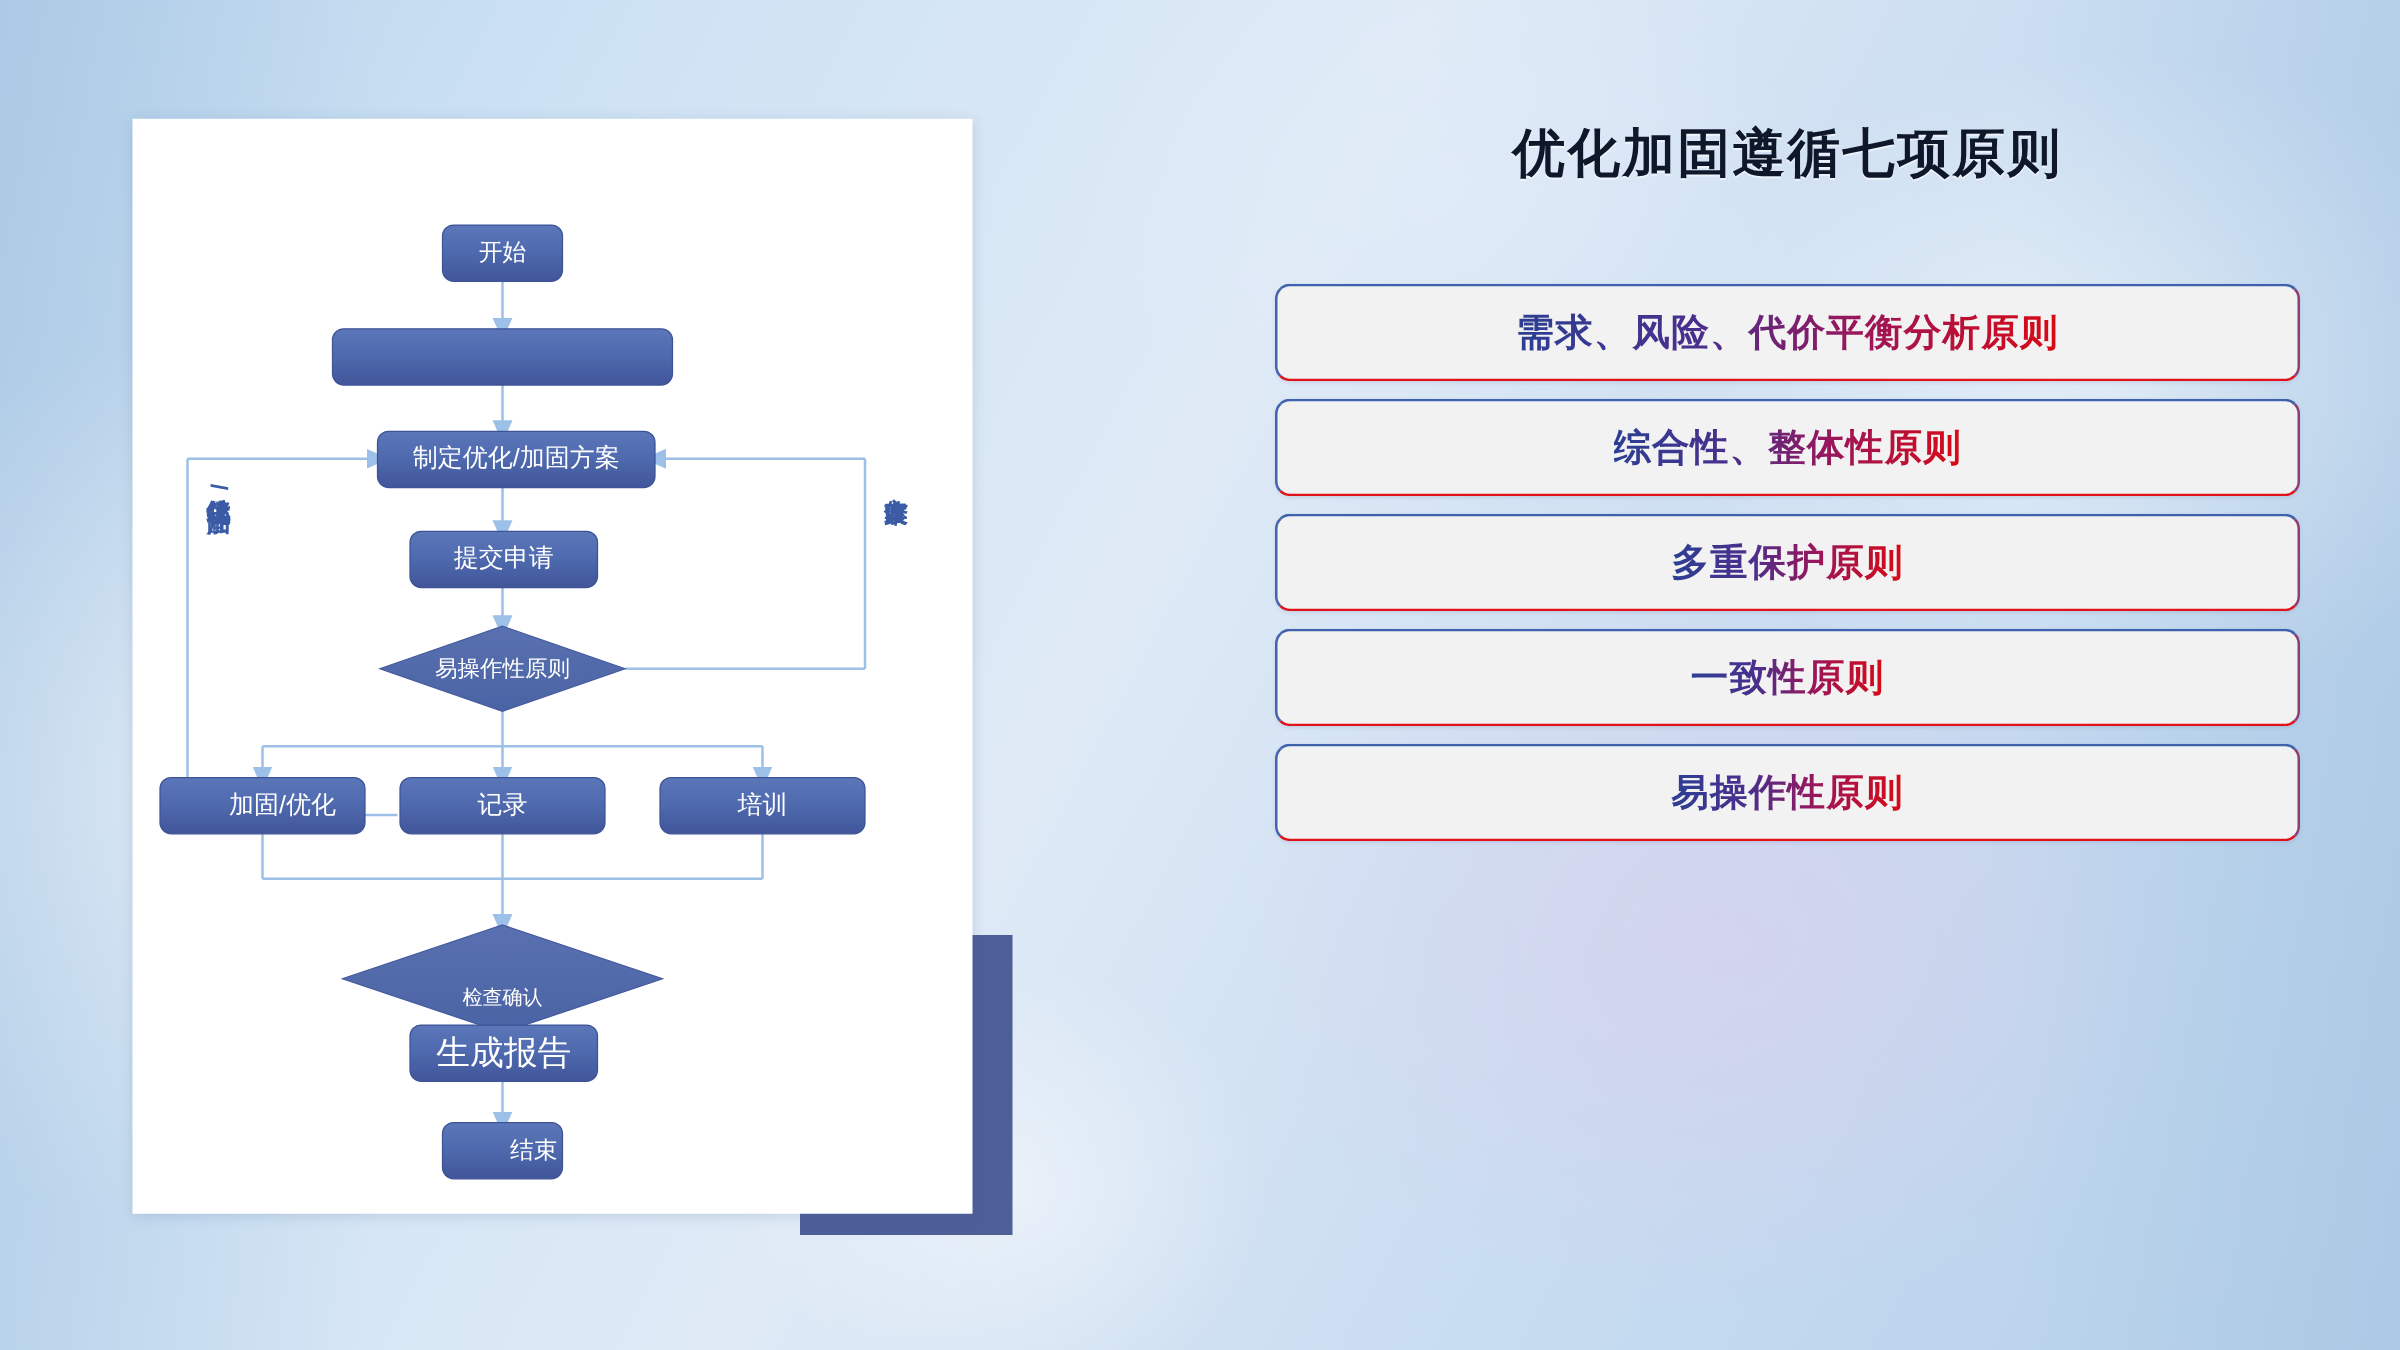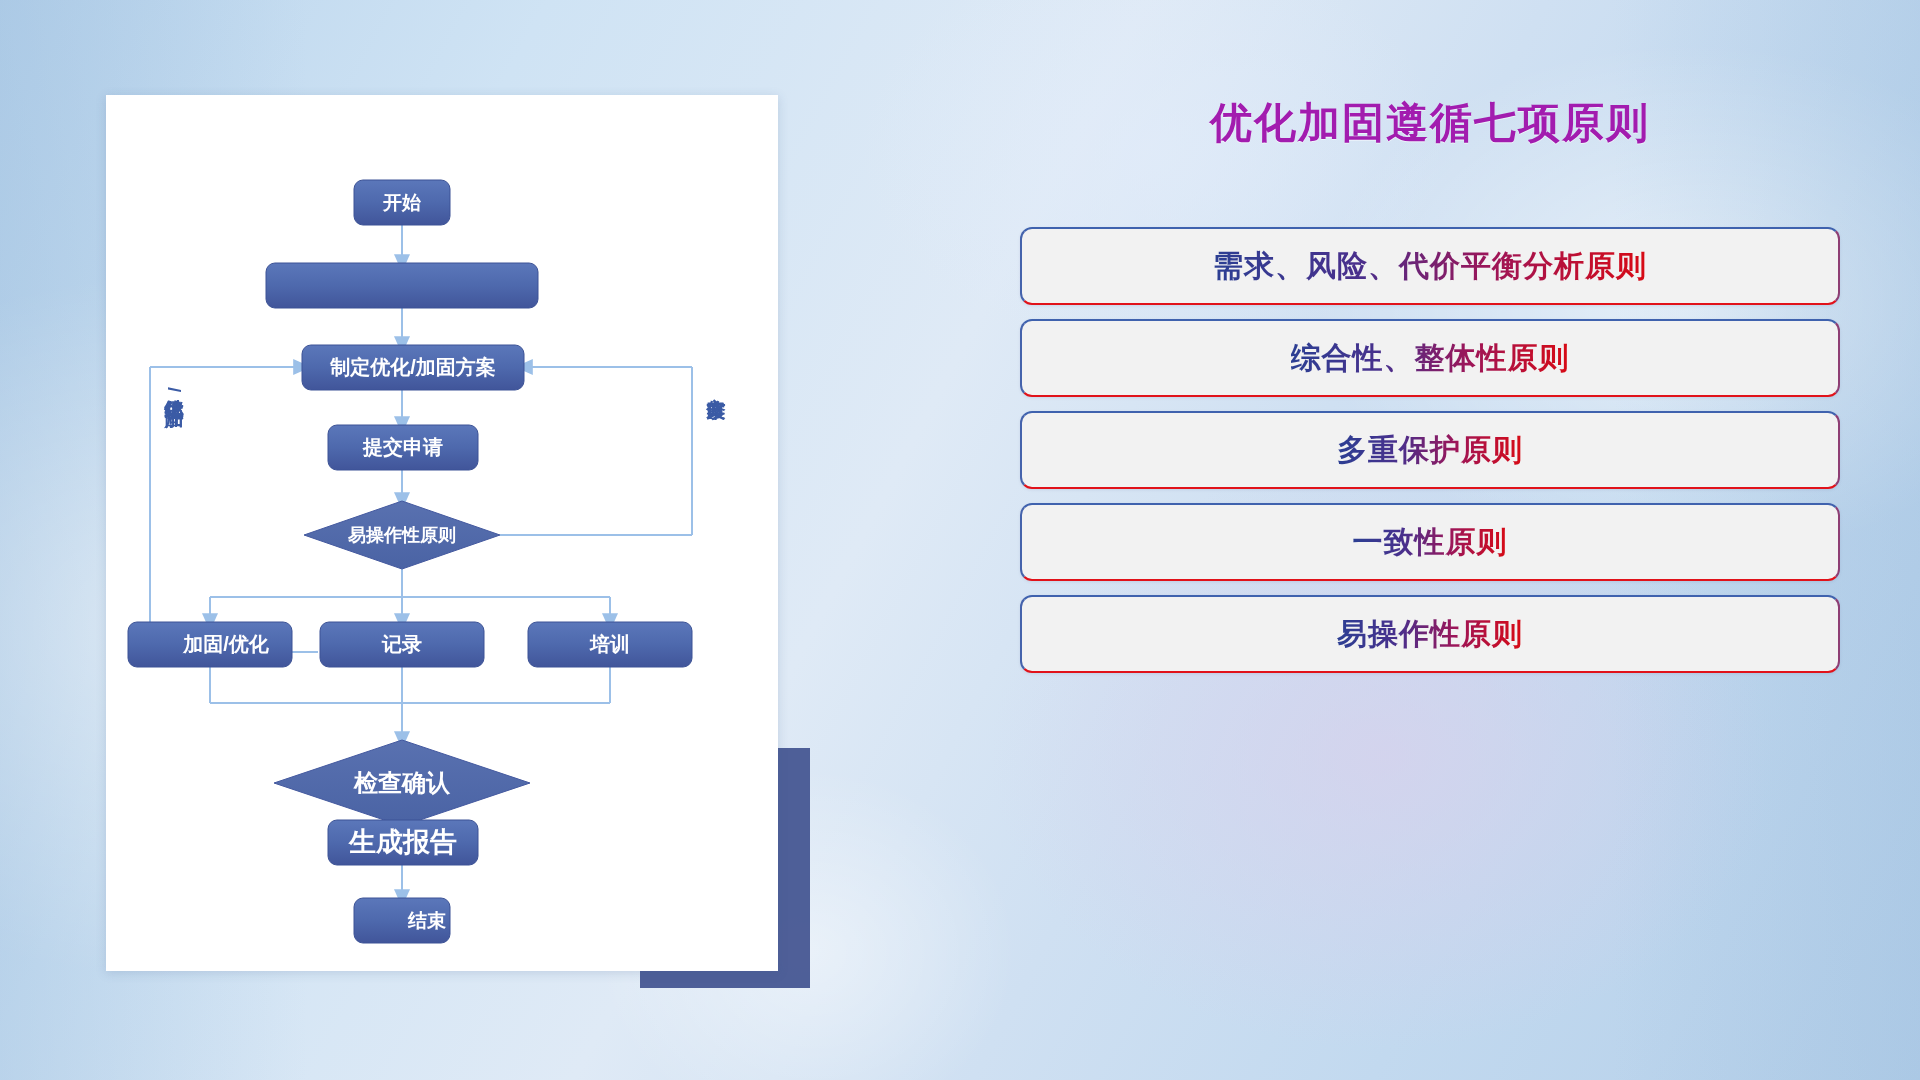--- a/index.html
+++ b/index.html
@@ -44,38 +44,38 @@
   }
   #flow-card{
     position:absolute;left:106px;top:95px;width:672px;height:876px;
     background:#ffffff;
     box-shadow:0 2px 10px rgba(60,90,140,.18);
   }
   #flow-canvas{position:absolute;left:0;top:0;width:672px;height:876px;}
 
   .fc-label{
     position:absolute;
-    color:#ffffff;font-weight:bold;
+    color:#ffffff;font-weight:normal;
     display:flex;align-items:center;justify-content:center;
     text-align:center;line-height:1.15;
     pointer-events:none;
     white-space:nowrap;
   }
   .vtext{
     position:absolute;
     writing-mode:vertical-rl;
     color:#3b5ba5;font-weight:bold;font-size:19px;
     letter-spacing:1px;line-height:1.05;
   }
 
   
   #right-panel{position:absolute;left:1020px;top:95px;width:820px;height:890px;}
   #panel-title{
     position:absolute;left:0;top:0;width:820px;text-align:center;
-    font-size:42px;font-weight:bold;color:#a21caf;letter-spacing:2px;
+    font-size:42px;font-weight:bold;color:#0f172a;letter-spacing:2px;
     text-shadow:0 1px 0 rgba(255,255,255,.55);
   }
   #cards{position:absolute;left:0;top:132px;width:820px;}
   .pcard{
     position:relative;
     height:74px;margin-bottom:14px;
     border-radius:12px;
     background:#f2f2f2;
     border-top:2.5px solid #3f62ae;
     border-left:2px solid #4563ac;
@@ -191,21 +191,21 @@
     <div class="fc-label" style="left:222px;top:330px;width:150px;height:45px;font-size:20px;">提交申请</div>
 
     <div class="fc-label" style="left:216px;top:424px;width:160px;height:32px;font-size:18px;">易操作性原则</div>
 
     <div class="fc-label" style="left:22px;top:527px;width:196px;height:45px;font-size:20px;">加固/优化</div>
 
     <div class="fc-label" style="left:214px;top:527px;width:164px;height:45px;font-size:20px;">记录</div>
 
     <div class="fc-label" style="left:422px;top:527px;width:164px;height:45px;font-size:20px;">培训</div>
 
-    <div class="fc-label" style="left:216px;top:672px;width:160px;height:32px;font-size:24px;">检查确认</div>
+    <div class="fc-label" style="left:216px;top:688px;width:160px;height:32px;font-size:16px;">检查确认</div>
 
     <div class="fc-label" style="left:222px;top:725px;width:150px;height:45px;font-size:27px;">生成报告</div>
 
     <div class="fc-label" style="left:248px;top:803px;width:96px;height:45px;font-size:19px;padding-left:25px;">结束</div>
 
     <div class="vtext" style="left:58px;top:288px;">继续优化/加固</div>
 
     <div class="vtext" style="left:600px;top:288px;">方案修改</div>
   </div>
 

